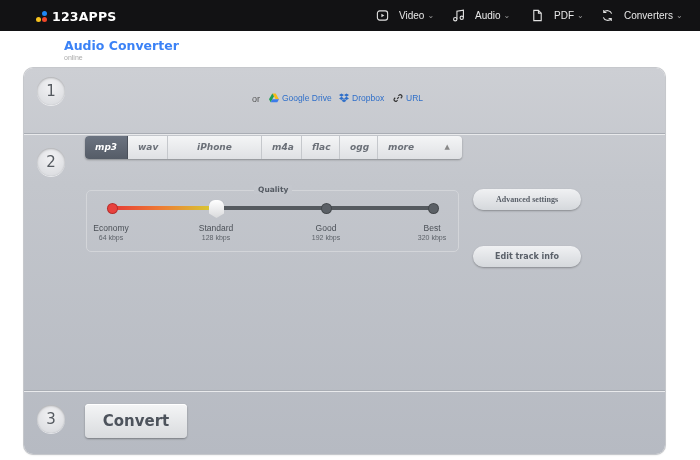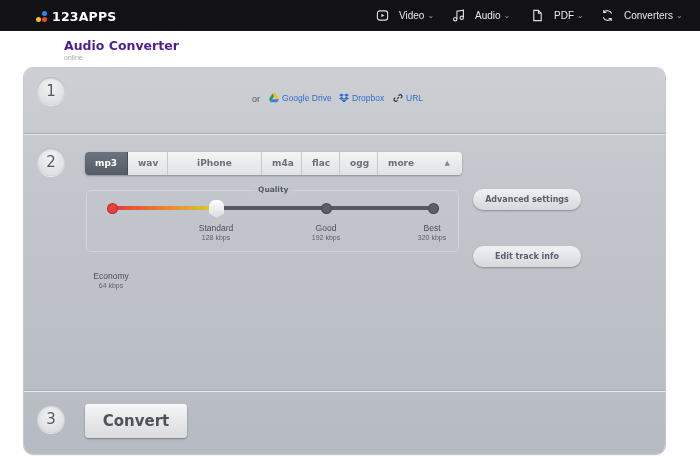--- a/index.html
+++ b/index.html
@@ -17,21 +17,21 @@
 
   .nav { position: absolute; top: 0; height: 31px; display: flex; align-items: center; color: #e8e8e8; font-size: 10px; }
   .nav svg { width: 13px; height: 13px; margin-right: 10px; }
   .nav .chev { margin-left: 3px; font-size: 8px; color: #9a9a9a; }
   .nav-video { left: 376px; justify-content: center; }
   .nav-audio { left: 452px; }
   .nav-pdf { left: 531px; }
   .nav-conv { left: 601px; text-align: center; }
 
   
-  .title { position: absolute; left: 64px; top: 38px; font-family: "DejaVu Sans", sans-serif; font-weight: bold; font-size: 12.5px; color: #4c1d95; }
+  .title { position: absolute; left: 64px; top: 38px; font-family: "DejaVu Sans", sans-serif; font-weight: bold; font-size: 12.5px; color: #3b82f6; }
   .subtitle { position: absolute; left: 64px; top: 54px; font-size: 7px; color: #aaaaaa; }
 
   
   .panel { position: absolute; left: 24px; top: 68px; width: 641px; height: 386px; border-radius: 9px;
     background: linear-gradient(#cdcfd4 0%, #c3c6cc 30%, #b6bac2 100%);
     box-shadow: 0 0 0 1px #c6c8cc, 0 1px 2px rgba(0,0,0,0.15); overflow: hidden; }
   .divider { position: absolute; left: 0; width: 641px; height: 2px; border-top: 1px solid #a9adb4; border-bottom: 1px solid #e9eaec; }
   .div1 { top: 65px; }
   .div2 { top: 322px; }
 
@@ -46,49 +46,49 @@
     background: linear-gradient(#6ab2ea 0%, #4a94da 50%, #3a82cc 100%); box-shadow: 0 1px 2px rgba(0,0,0,0.35), inset 0 1px 0 rgba(255,255,255,0.35);
     color: #ffffff; font-family: "DejaVu Sans", sans-serif; font-weight: bold; font-size: 16.5px; text-align: center; line-height: 47px; text-shadow: 0 -1px 0 rgba(0,0,0,0.2); }
   .or-text { position: absolute; left: 228px; top: 26px; font-size: 9px; color: #555; }
   .src-link { position: absolute; top: 25px; display: flex; align-items: center; font-size: 8.5px; color: #2f6fc9; }
   .src-link svg { width: 10px; height: 10px; margin-right: 3px; }
   .src-gdrive { left: 245px; }
   .src-dropbox { left: 315px; }
   .src-url { left: 369px; }
 
   
-  .formats { position: absolute; left: 61px; top: 84px; height: 23px; display: flex; border-radius: 4px;
-    background: linear-gradient(#f4f5f6, #dfe1e4); box-shadow: 0 1px 2px rgba(0,0,0,0.3); overflow: hidden; }
+  .formats { position: absolute; left: 61px; top: 68px; height: 23px; display: flex; border-radius: 4px;
+    background: linear-gradient(#f4f5f6, #dfe1e4); box-shadow: 0 1px 2px rgba(0,0,0,0.3); overflow: hidden; font-style: italic; }
   .fmt { height: 23px; line-height: 23px; padding: 0 10px; font-family: "DejaVu Sans", sans-serif; font-weight: bold; font-size: 9px; color: #6b7078; border-right: 1px solid #c5c8cc; text-align: center; }
   .fmt.active { background: linear-gradient(#6b7380, #555c67); color: #ffffff; border-right-color: #4a505a; }
   .fmt.more { width: 84px; text-align: left; position: relative; border-right: none; }
   .fmt.more .arrows { position: absolute; right: 12px; top: 0; font-size: 7px; color: #888; }
 
   
   .quality-box { position: absolute; left: 62px; top: 122px; width: 373px; height: 62px; border: 1px solid #d3d5d9; border-radius: 5px; }
   .quality-label { position: absolute; left: 230px; top: 117px; padding: 0 4px; font-family: "DejaVu Sans", sans-serif; font-weight: bold; font-size: 7.5px; color: #555b63; background: #c4c7cd; }
   .track { position: absolute; left: 88px; top: 138px; width: 322px; height: 4px; border-radius: 2px; background: #555a5f; }
   .track-fill { position: absolute; left: 88px; top: 138px; width: 106px; height: 4px; border-radius: 2px; background: linear-gradient(90deg, #e53a36, #ee7a34 45%, #d4d233 100%); }
   .knob { position: absolute; width: 9px; height: 9px; border-radius: 50%; top: 135.5px; }
   .knob-econ { left: 84px; background: #e8413d; box-shadow: 0 0 0 1px #b72d2b; }
   .knob-good { left: 298px; background: #5b6066; box-shadow: 0 0 0 1px #44484c; }
   .knob-best { left: 405px; background: #5b6066; box-shadow: 0 0 0 1px #44484c; }
   .thumb { position: absolute; left: 185px; top: 132px; width: 15px; height: 18px; background: linear-gradient(#ffffff, #d9dadc); border-radius: 6px 6px 3px 3px; box-shadow: 0 1px 2px rgba(0,0,0,0.4);
     clip-path: polygon(0 0, 100% 0, 100% 75%, 50% 100%, 0 75%); }
   .q-lbl { position: absolute; text-align: center; width: 70px; font-size: 8.5px; color: #4b5057; }
   .q-lbl .kbps { display: block; font-size: 7px; color: #5d6269; margin-top: 1px; }
-  .q-econ { left: 52px; top: 155px; margin-top: 48px; }
+  .q-econ { left: 52px; top: 155px; }
   .q-std { left: 157px; top: 155px; }
   .q-good { left: 267px; top: 155px; }
   .q-best { left: 373px; top: 155px; }
 
   .pill-btn { position: absolute; left: 449px; width: 108px; height: 21px; border-radius: 11px;
     background: linear-gradient(#f0f1f3, #d5d8dc); box-shadow: 0 1px 2px rgba(0,0,0,0.3);
     font-family: "DejaVu Sans", sans-serif; font-weight: bold; font-size: 8px; color: #5a6069; text-align: center; line-height: 21px; }
-  .btn-adv { top: 121px; }
+  .btn-adv { top: 121px; font-family: Liberation Serif, serif; }
   .btn-track { top: 147px; margin-top: 31px; }
 
   .convert-btn { position: absolute; left: 61px; top: 336px; width: 102px; height: 34px; border-radius: 4px;
     background: linear-gradient(#f4f5f6, #d9dbde); box-shadow: 0 1px 2px rgba(0,0,0,0.35), inset 0 1px 0 #ffffff;
     font-family: "DejaVu Sans", sans-serif; font-weight: bold; font-size: 15px; color: #4d535c; text-align: center; line-height: 34px; }
 </style>
 </head>
 <body>
 
 <div class="topbar">

